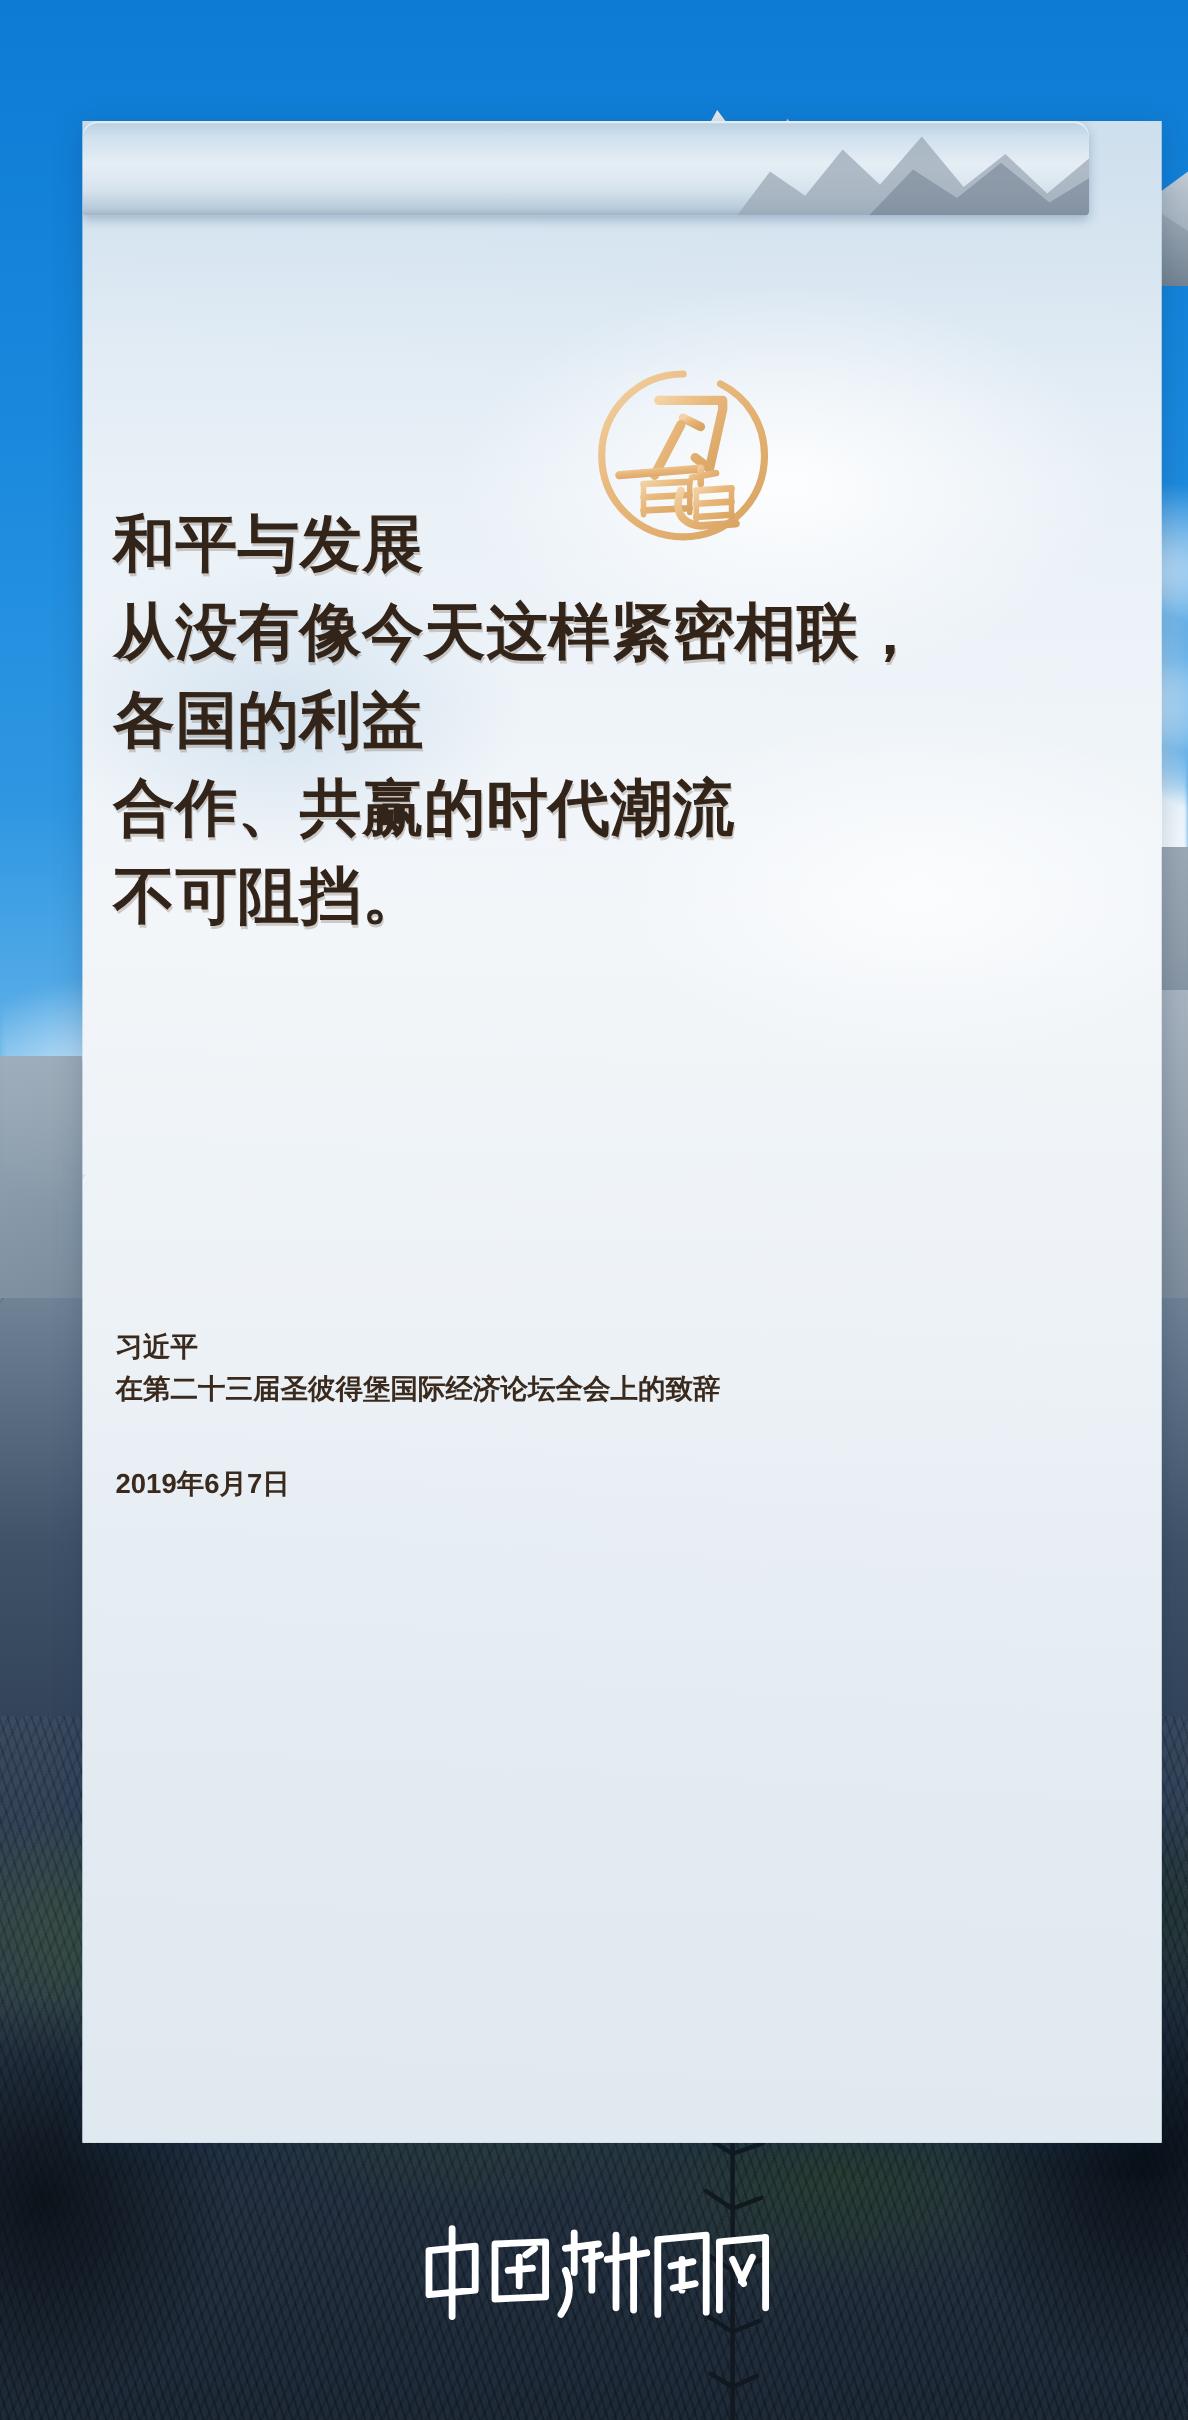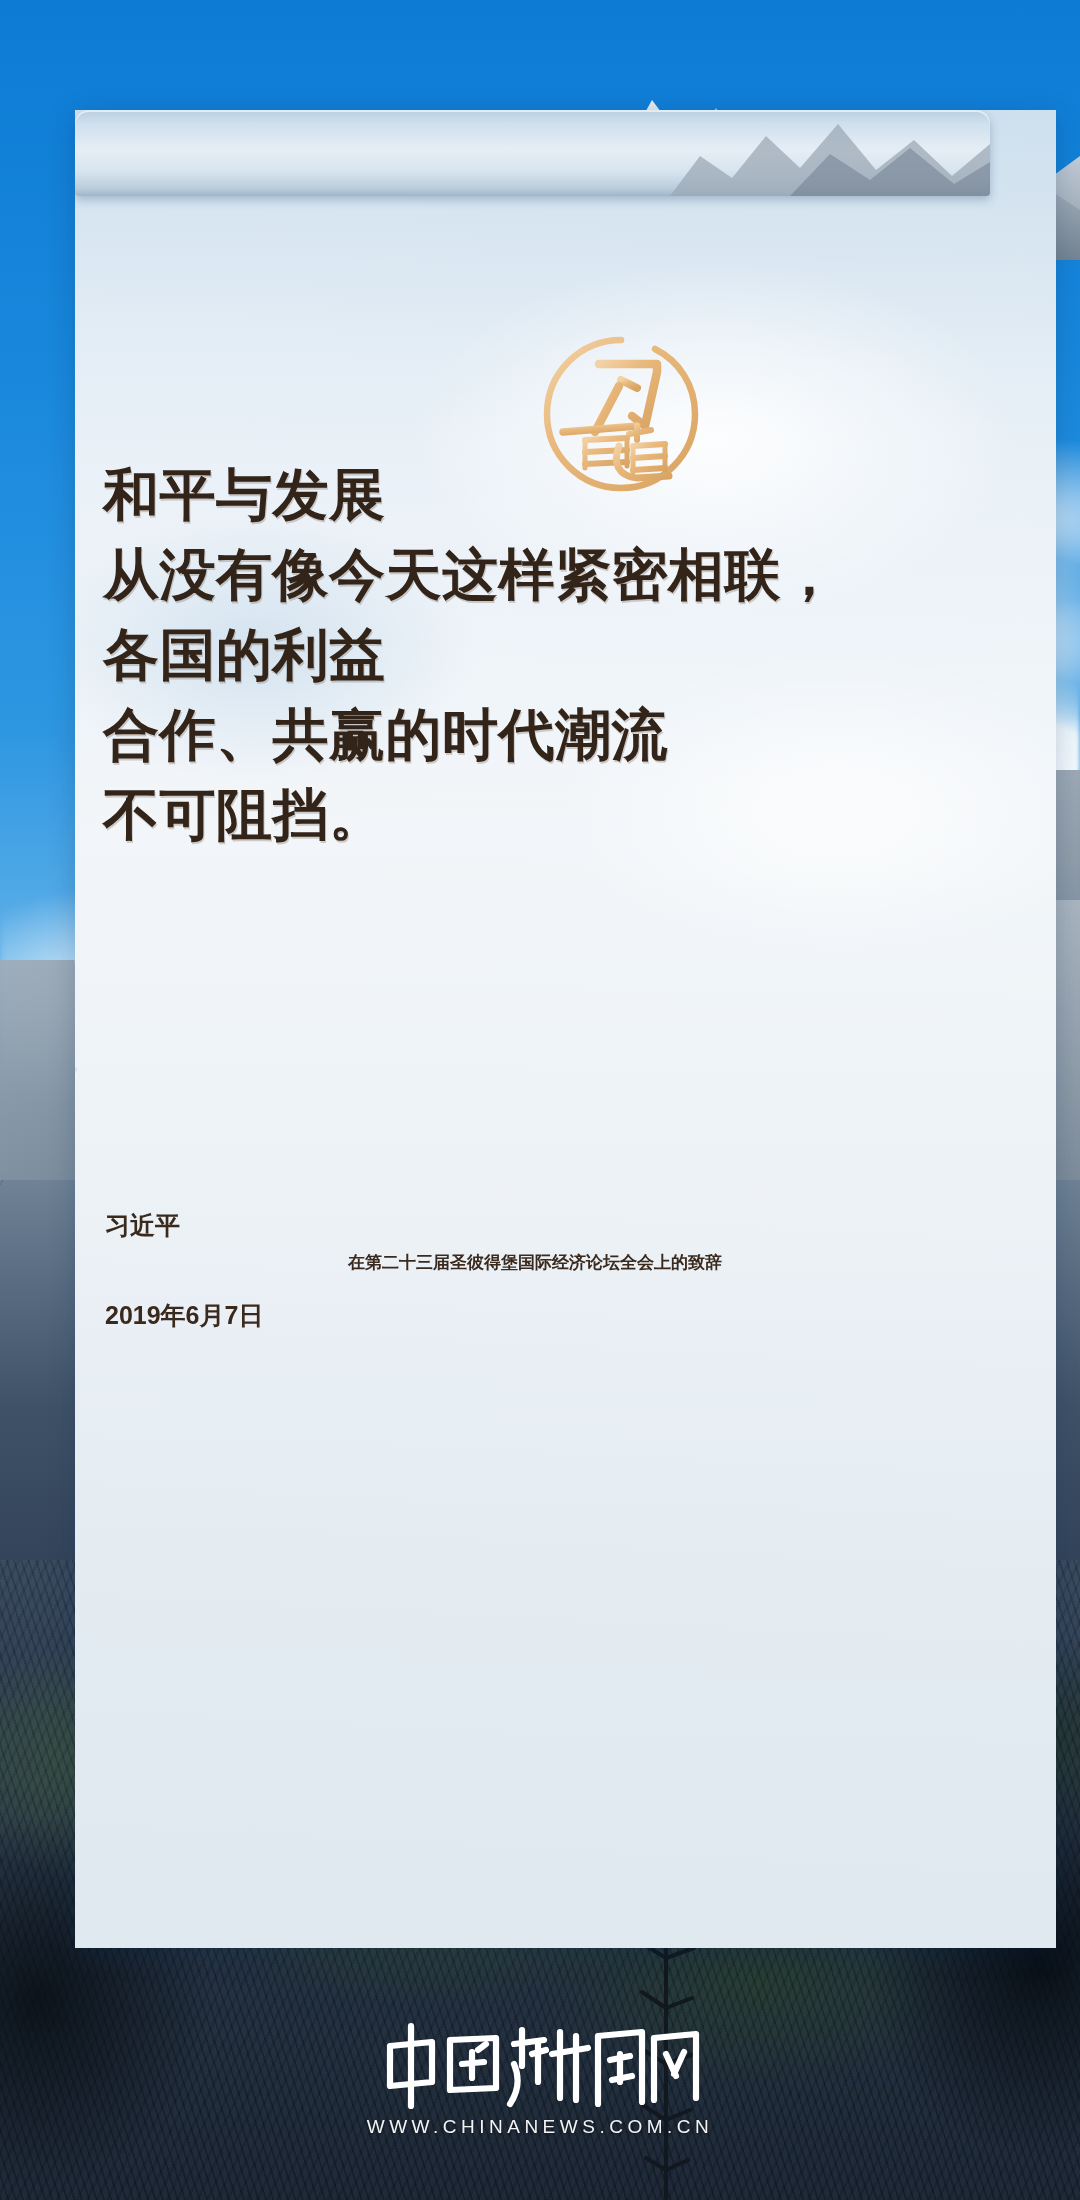--- a/index.html
+++ b/index.html
@@ -153,22 +153,22 @@
   }
   .qline{
     font-size:56px;line-height:80px;font-weight:700;color:#33241A;
     letter-spacing:.5px;white-space:nowrap;
     text-shadow:1px 2px 0 rgba(120,100,84,.30);
   }
 
   
   .attrib{position:absolute;left:30px;top:1096px;width:860px;}
   .attrib .a1{font-size:25px;line-height:38px;font-weight:700;color:#3A2A1D;}
-  .attrib .a2{font-size:17px;line-height:38px;font-weight:700;color:#3A2A1D;text-align:center;}
-  .attrib .a3{font-size:25px;line-height:38px;font-weight:700;color:#3A2A1D;margin-top:14px;}
+  .attrib .a2{font-size:25px;line-height:38px;font-weight:700;color:#3A2A1D;}
+  .attrib .a3{font-size:25px;line-height:38px;font-weight:700;color:#3A2A1D;margin-top:48px;}
 
   
   .footer{
     position:absolute;left:0;top:2020px;width:1080px;text-align:center;
   }
   .brand{height:92px;display:block;margin:0 auto;}
   .brand-url{
     margin-top:4px;font-size:19px;letter-spacing:4.5px;color:#ffffff;
     font-weight:400;opacity:.95;text-shadow:0 1px 3px rgba(0,0,0,.5);
   }
@@ -294,14 +294,13 @@
       <path d="M152,34 L166,30 M158,24 L158,62"></path>
       <path d="M180,12 L180,78 M172,34 L208,28 M196,16 L196,80"></path>
 
       <path d="M218,16 L218,84 M218,16 L262,12 L262,82"></path>
       <path d="M230,40 L250,36 M240,34 L240,62 M232,60 L252,56"></path>
 
       <path d="M274,18 L274,80 M274,18 L316,14 L316,78"></path>
       <path d="M286,34 L296,56 M304,32 L294,54"></path>
     </g>
   </svg>
-  <div class="brand-url">WWW.CHINANEWS.COM.CN</div>
 </div>
 
 </body></html>

